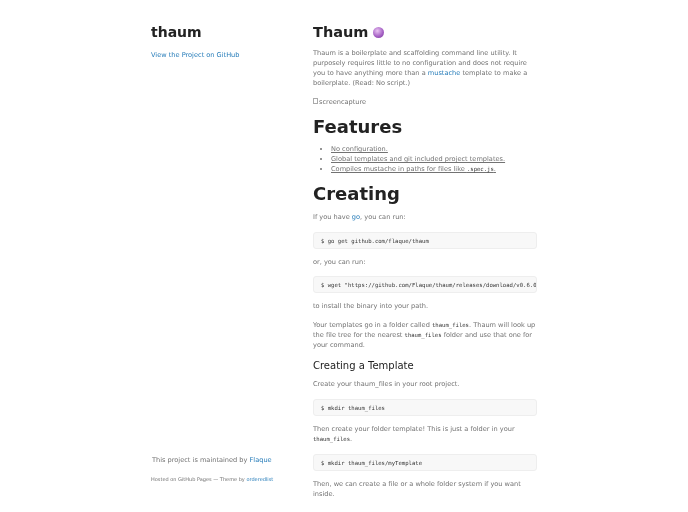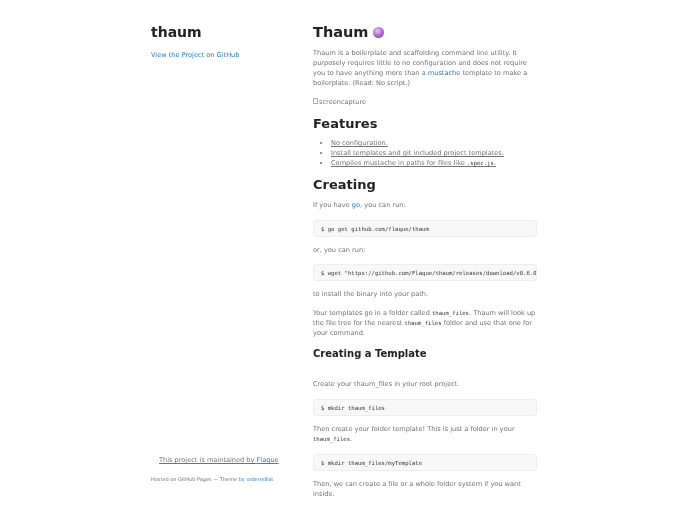--- a/index.html
+++ b/index.html
@@ -2,26 +2,26 @@
 <html><head>
   <meta charset="utf-8">
   <style>
     * { box-sizing: border-box; margin: 0; padding: 0; }
     html, body { width: 688px; height: 512px; overflow: hidden; background: #fff; }
     body { font-family: "DejaVu Sans", sans-serif; color: #727272; font-size: 6.6px; line-height: 1.5; position: relative; }
     a { color: #267CB9; text-decoration: none; }
     .sidebar { position: absolute; left: 151px; top: 24px; width: 130px; }
     .sidebar h1 { font-size: 14px; color: #222; font-weight: bold; line-height: 1.2; margin-bottom: 10px; }
     .sidebar p { margin-bottom: 8px; }
-    .footer-a { position: absolute; left: 159px; top: 456px; width: 140px; text-decoration: underline; }
+    .footer-a { position: absolute; left: 152px; top: 456px; width: 140px; }
     .footer-b { position: absolute; left: 151px; top: 476px; font-size: 5px; width: 140px; }
     .main { position: absolute; left: 313px; top: 24px; width: 224px; }
     .main h1 { font-size: 14.5px; color: #222; font-weight: bold; line-height: 1.2; margin-bottom: 8px; display: flex; align-items: center; }
-    .main h2 { font-size: 13px; color: #222; font-weight: bold; line-height: 1.2; margin: 8px 0 8px; }
-    .main h3 { font-size: 10px; color: #222; font-weight: bold; line-height: 1.2; margin: 6px 0 20px; }
+    .main h2 { font-size: 18px; color: #222; font-weight: bold; line-height: 1.2; margin: 8px 0 8px; }
+    .main h3 { font-size: 10px; color: #222; font-weight: normal; line-height: 1.2; margin: 6px 0 8px; }
     .main p { margin-bottom: 9px; }
     .main ul { margin: 0 0 8px 18px; text-decoration: underline; }
     .main li { margin-bottom: 0; }
     code { font-family: "DejaVu Sans Mono", monospace; font-size: 5.6px; color: #333; }
     pre { background: #f8f8f8; border: 1px solid #eee; border-radius: 3px; padding: 5px 7px; margin-bottom: 9px; overflow: hidden; white-space: nowrap; font-family: "DejaVu Sans Mono", monospace; font-size: 5.6px; color: #333; height: 17px; line-height: 7px; }
     .emoji { display: inline-block; width: 11px; height: 11px; border-radius: 50%; background: radial-gradient(circle at 40% 35%, #e9c3f2, #a25cc2 60%, #7a3d96); margin-left: 5px; }
     .broken-img { display: flex; margin-bottom: 8px; }
     .broken-img .ico { width: 5px; height: 6px; border: 1px solid #aaa; margin-right: 1px; }
   </style>
 </head>
@@ -46,21 +46,21 @@
     </h1>
   <p><span>Thaum is a boilerplate and scaffolding command line utility. It purposely requires little to no configuration and does not require you to have anything more than a </span><a href="#">mustache</a><span> template to make a boilerplate. (Read: No script.)</span></p>
   <div class="broken-img">
       <span class="ico"></span>
       <span>screencapture</span>
     </div>
 
   <h2>Features</h2>
   <ul>
     <li>No configuration.</li>
-    <li>Install templates and git included project templates.</li>
+    <li>Global templates and git included project templates.</li>
     <li><span>Compiles mustache in paths for files like </span><code>.spec.js</code><span>.</span></li>
   </ul>
 
   <h2>Creating</h2>
   <p><span>If you have </span><a href="#">go</a><span>, you can run:</span></p>
   <pre>$ go get github.com/flaque/thaum</pre>
   <p>or, you can run:</p>
   <pre>$ wget "https://github.com/Flaque/thaum/releases/download/v0.6.0-be</pre>
   <p>to install the binary into your path.</p>
 

